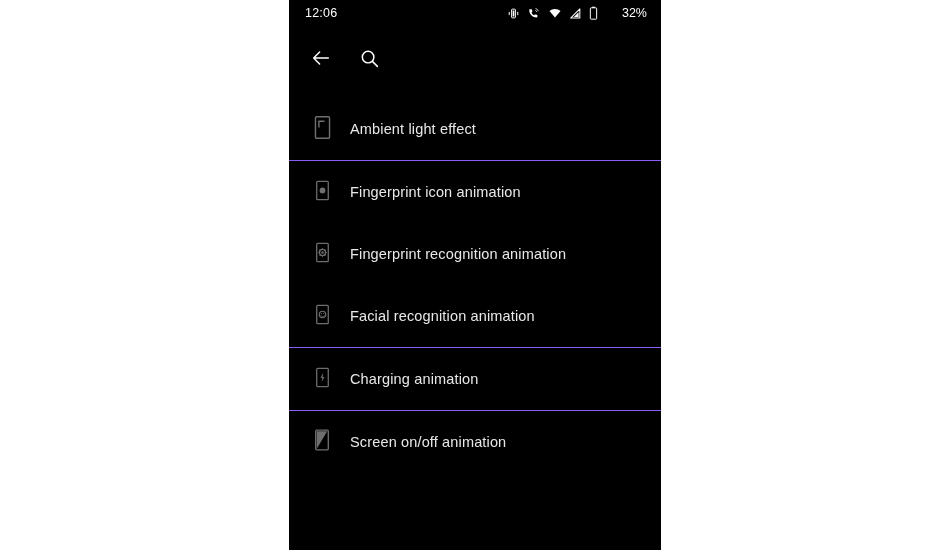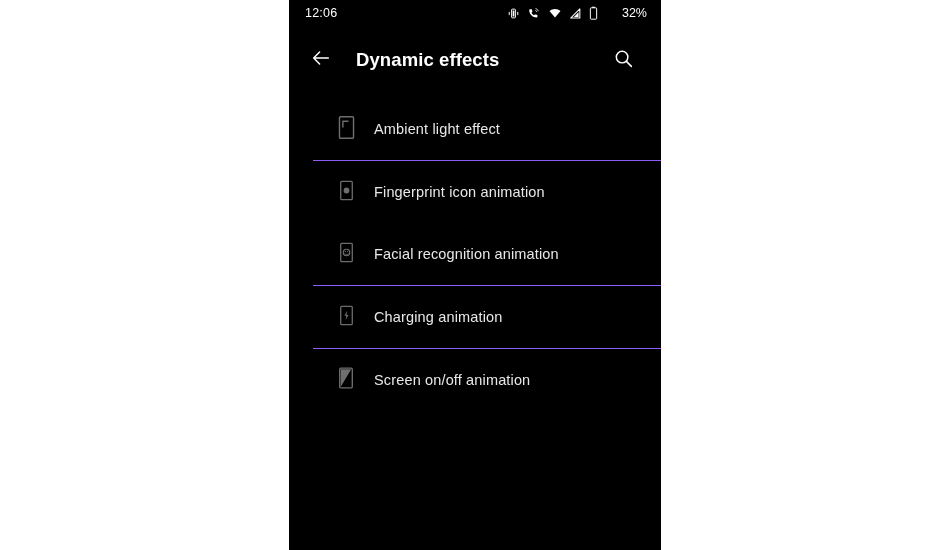--- a/index.html
+++ b/index.html
@@ -95,21 +95,20 @@
     align-items: center;
     justify-content: center;
     flex: 0 0 auto;
     cursor: pointer;
   }
 
   
   #settings-list {
     position: relative;
     padding-top: 4px;
-    margin-left: 24px;
   }
   .list-group + .list-group {
     border-top: 1px solid #8b5cf6;
   }
   .item-label {
     color: #e8e8e8;
     font-size: 14.5px;
     letter-spacing: 0.15px;
     white-space: nowrap;
   }
@@ -186,21 +185,20 @@
     </div>
 
     <div id="app-bar">
       <div id="back-button">
         <span>
           <svg width="22" height="22" viewBox="0 0 24 24">
             <path d="M20 12H4M4 12l6.5-6.5M4 12l6.5 6.5" fill="none" stroke="#ffffff" stroke-width="1.6" stroke-linecap="round" stroke-linejoin="round"></path>
           </svg>
         </span>
       </div>
-      <div id="page-title">Dynamic effects</div>
       <div id="search-button">
         <span>
           <svg width="21" height="21" viewBox="0 0 24 24">
             <circle cx="10.4" cy="10.4" r="6.6" fill="none" stroke="#ffffff" stroke-width="1.7"></circle>
             <path d="M15.3 15.3 21 21" fill="none" stroke="#ffffff" stroke-width="1.7" stroke-linecap="round"></path>
           </svg>
         </span>
       </div>
     </div>
 
@@ -230,20 +228,35 @@
                 <rect x="3.2" y="2.2" width="13.6" height="21.6" rx="1.2" fill="none" stroke="#6e6e6e" stroke-width="1.5"></rect>
                 <circle cx="10" cy="13" r="3.4" fill="#6e6e6e"></circle>
               </svg>
             </span>
           </div>
           <div class="row-text">
             <span class="item-label">Fingerprint icon animation</span>
           </div>
         </div>
 
+        <div class="row">
+          <div class="row-icon">
+            <span>
+              <svg width="17" height="23" viewBox="0 0 20 26">
+                <rect x="3.2" y="2.2" width="13.6" height="21.6" rx="1.2" fill="none" stroke="#6e6e6e" stroke-width="1.5"></rect>
+                <circle cx="10" cy="13" r="3.6" fill="none" stroke="#6e6e6e" stroke-width="1.5"></circle>
+                <circle cx="10" cy="13" r="1.4" fill="#6e6e6e"></circle>
+                <path d="M10 8.4v1.2M10 16.4v1.2M5.4 13h1.2M13.4 13h1.2M6.8 9.8l.9.9M12.3 15.3l.9.9M13.2 9.8l-.9.9M7.7 15.3l-.9.9" fill="none" stroke="#6e6e6e" stroke-width="1.2" stroke-linecap="round"></path>
+              </svg>
+            </span>
+          </div>
+          <div class="row-text">
+            <span class="item-label">Fingerprint recognition animation</span>
+          </div>
+        </div>
 
         <div class="row">
           <div class="row-icon">
             <span>
               <svg width="17" height="23" viewBox="0 0 20 26">
                 <rect x="3.2" y="2.2" width="13.6" height="21.6" rx="1.2" fill="none" stroke="#6e6e6e" stroke-width="1.5"></rect>
                 <circle cx="10" cy="13" r="3.8" fill="none" stroke="#6e6e6e" stroke-width="1.4"></circle>
                 <circle cx="8.6" cy="11.9" r="0.72" fill="#6e6e6e"></circle>
                 <circle cx="11.4" cy="11.9" r="0.72" fill="#6e6e6e"></circle>
                 <path d="M8.1 14.5c.5.7 1.2 1.1 1.9 1.1s1.4-.4 1.9-1.1" fill="none" stroke="#6e6e6e" stroke-width="1.15" stroke-linecap="round"></path>

